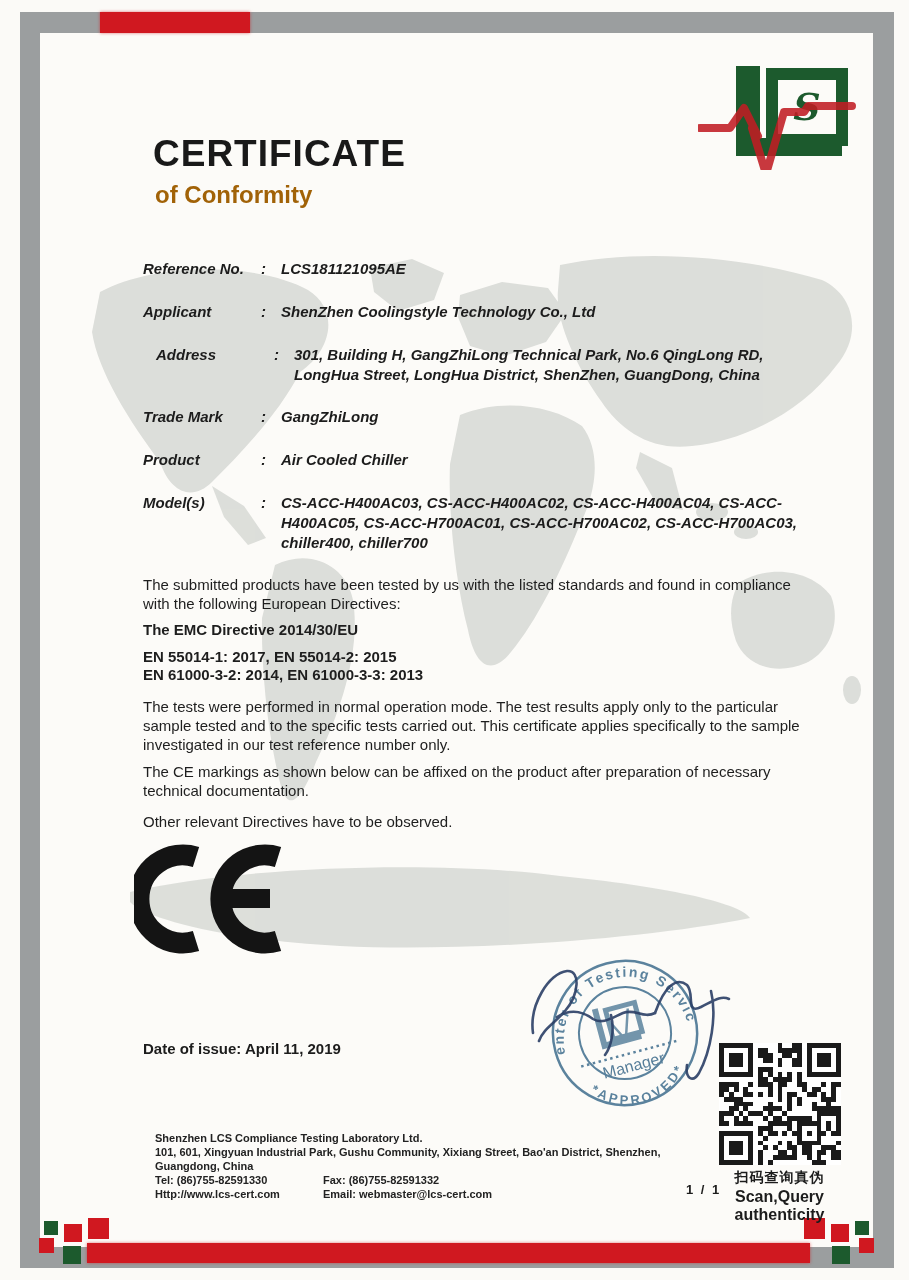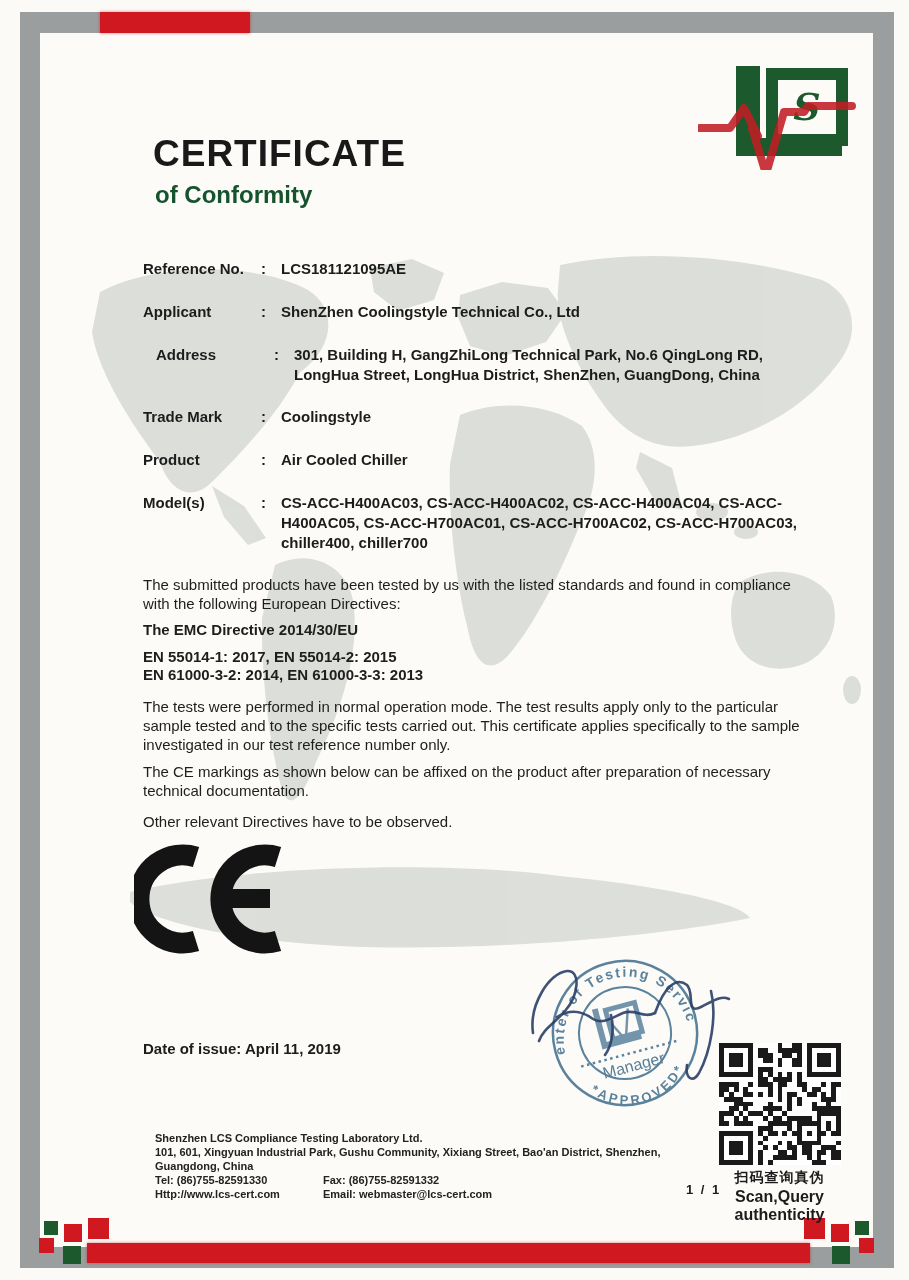--- a/index.html
+++ b/index.html
@@ -11,25 +11,25 @@
   }
   
   .b-gray{position:absolute;background:#9b9e9f;}
   .b-red{position:absolute;background:#d01820;}
   .b-green{position:absolute;background:#1c5a2d;}
   .inner-paper{position:absolute;left:40px;top:33px;width:832px;height:1214px;background:#fcfbf8;}
   
   .map-wrap{position:absolute;left:40px;top:250px;width:830px;height:725px;pointer-events:none;}
   
   .title1{position:absolute;left:153px;top:133px;font-size:37px;font-weight:bold;letter-spacing:1px;color:#191919;}
-  .title2{position:absolute;left:155px;top:181px;font-size:24px;font-weight:bold;color:#14532d;}
+  .title2{position:absolute;left:155px;top:181px;font-size:24px;font-weight:bold;color:#a16207;}
   
   .logo{position:absolute;left:698px;top:58px;width:168px;height:112px;}
   
-  .fields{position:absolute;left:143px;top:259px;width:670px;}
+  .fields{position:absolute;left:143px;top:259px;width:670px;font-style:italic;}
   .frow{display:flex;align-items:flex-start;margin-bottom:0;}
   .flabel{width:118px;font-weight:bold;font-size:15px;flex:0 0 118px;}
   .fcolon{width:20px;flex:0 0 20px;font-weight:bold;font-size:15px;}
   .fvalue{width:520px;font-weight:bold;font-size:15px;line-height:20px;}
   .frow{line-height:20px;}
   
   .para{position:absolute;left:143px;width:668px;font-size:15px;line-height:19px;color:#1e1e1e;}
   .bold{font-weight:bold;}
   
   .ce{position:absolute;left:134px;top:843px;width:152px;height:112px;}
@@ -114,31 +114,31 @@
 
   <div class="fields">
     <div class="frow" style="margin-bottom:23px;">
       <span class="flabel">Reference No.</span>
       <span class="fcolon">:</span>
       <span class="fvalue">LCS181121095AE</span>
     </div>
     <div class="frow" style="margin-bottom:23px;">
       <span class="flabel">Applicant</span>
       <span class="fcolon">:</span>
-      <span class="fvalue">ShenZhen Coolingstyle Technical Co., Ltd</span>
+      <span class="fvalue">ShenZhen Coolingstyle Technology Co., Ltd</span>
     </div>
     <div class="frow" style="margin-bottom:22px;margin-left:13px;">
       <span class="flabel">Address</span>
       <span class="fcolon">:</span>
       <span class="fvalue">301, Building H, GangZhiLong Technical Park, No.6 QingLong RD, LongHua Street, LongHua District, ShenZhen, GuangDong, China</span>
     </div>
     <div class="frow" style="margin-bottom:23px;">
       <span class="flabel">Trade Mark</span>
       <span class="fcolon">:</span>
-      <span class="fvalue">Coolingstyle</span>
+      <span class="fvalue">GangZhiLong</span>
     </div>
     <div class="frow" style="margin-bottom:23px;">
       <span class="flabel">Product</span>
       <span class="fcolon">:</span>
       <span class="fvalue">Air Cooled Chiller</span>
     </div>
     <div class="frow">
       <span class="flabel">Model(s)</span>
       <span class="fcolon">:</span>
       <span class="fvalue">CS-ACC-H400AC03, CS-ACC-H400AC02, CS-ACC-H400AC04, CS-ACC-H400AC05, CS-ACC-H700AC01, CS-ACC-H700AC02, CS-ACC-H700AC03, chiller400, chiller700</span>

